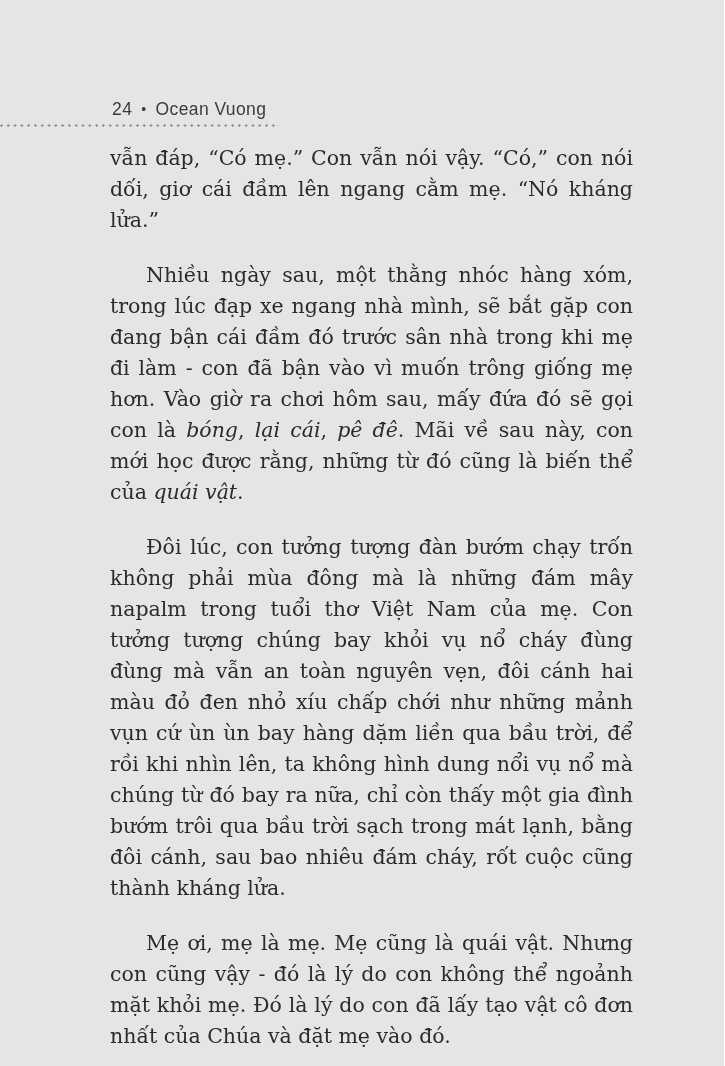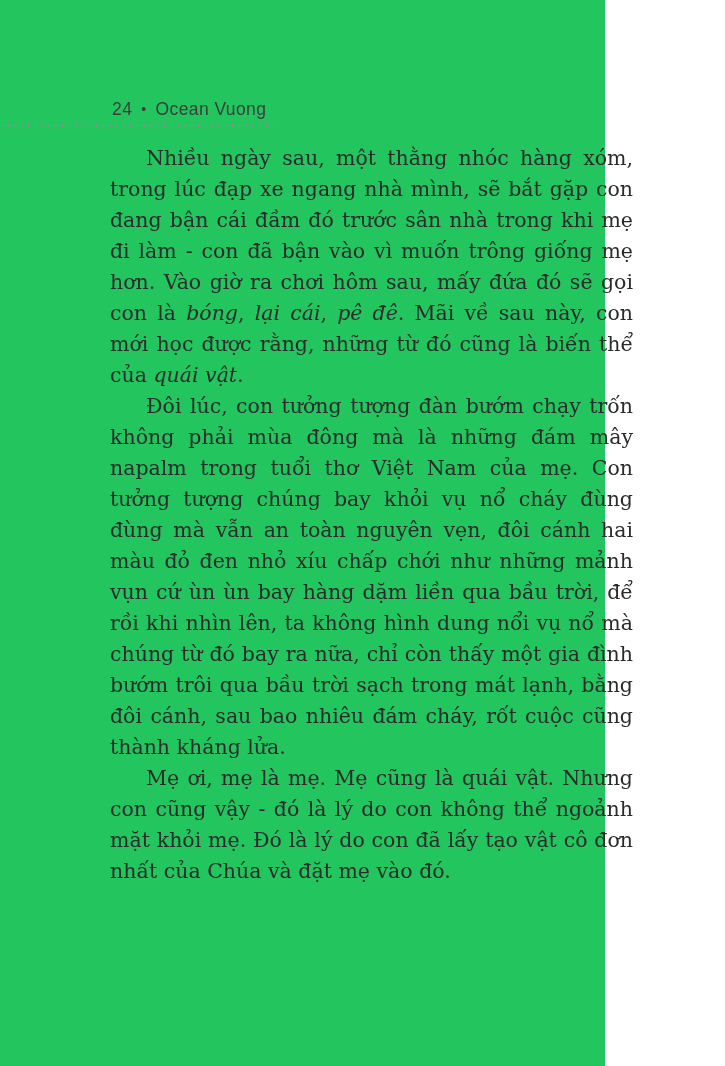--- a/index.html
+++ b/index.html
@@ -7,23 +7,23 @@
     padding: 0;
   }
   body {
     width: 725px;
     height: 1066px;
     background: #ffffff;
     overflow: hidden;
   }
   .page {
     position: relative;
-    width: 605px;
+    width: 724px;
     height: 1066px;
-    background: #22c55e;
+    background: #e5e5e5;
   }
   .running-head {
     position: absolute;
     left: 112px;
     top: 99px;
     font-family: "Liberation Sans", sans-serif;
     font-size: 17.5px;
     color: #3c3c3c;
     letter-spacing: 0.4px;
     white-space: nowrap;
@@ -55,35 +55,37 @@
     line-height: 31px;
     color: #2b2b2b;
     text-align: justify;
   }
   .page-body p {
     margin: 0;
     padding: 0;
   }
   .page-body p.indent {
     text-indent: 36px;
+    margin-top: 24px;
   }
   .page-body em {
     font-style: italic;
   }
 </style>
 </head>
 <body>
 
 <div class="page">
 
   <div class="running-head">
     <span>24</span><span class="sep">•</span><span>Ocean Vuong</span>
   </div>
 
   <div class="dotted-rule"></div>
 
   <div class="page-body">
+      <p><span>vẫn đáp, “Có mẹ.” Con vẫn nói vậy. “Có,” con nói dối, giơ cái đầm lên ngang cằm mẹ. “Nó kháng lửa.”</span></p>
       <p class="indent"><span>Nhiều ngày sau, một thằng nhóc hàng xóm, trong lúc đạp xe ngang nhà mình, sẽ bắt gặp con đang bận cái đầm đó trước sân nhà trong khi mẹ đi làm - con đã bận vào vì muốn trông giống mẹ hơn. Vào giờ ra chơi hôm sau, mấy đứa đó sẽ gọi con là </span><em>bóng</em><span>, </span><em>lại cái</em><span>, </span><em>pê đê</em><span>. Mãi về sau này, con mới học được rằng, những từ đó cũng là biến thể của </span><em>quái vật</em><span>.</span></p>
       <p class="indent"><span>Đôi lúc, con tưởng tượng đàn bướm chạy trốn không phải mùa đông mà là những đám mây napalm trong tuổi thơ Việt Nam của mẹ. Con tưởng tượng chúng bay khỏi vụ nổ cháy đùng đùng mà vẫn an toàn nguyên vẹn, đôi cánh hai màu đỏ đen nhỏ xíu chấp chới như những mảnh vụn cứ ùn ùn bay hàng dặm liền qua bầu trời, để rồi khi nhìn lên, ta không hình dung nổi vụ nổ mà chúng từ đó bay ra nữa, chỉ còn thấy một gia đình bướm trôi qua bầu trời sạch trong mát lạnh, bằng đôi cánh, sau bao nhiêu đám cháy, rốt cuộc cũng thành kháng lửa.</span></p>
       <p class="indent"><span>Mẹ ơi, mẹ là mẹ. Mẹ cũng là quái vật. Nhưng con cũng vậy - đó là lý do con không thể ngoảnh mặt khỏi mẹ. Đó là lý do con đã lấy tạo vật cô đơn nhất của Chúa và đặt mẹ vào đó.</span></p>
     </div>
 
 </div>
 
 </body></html>

